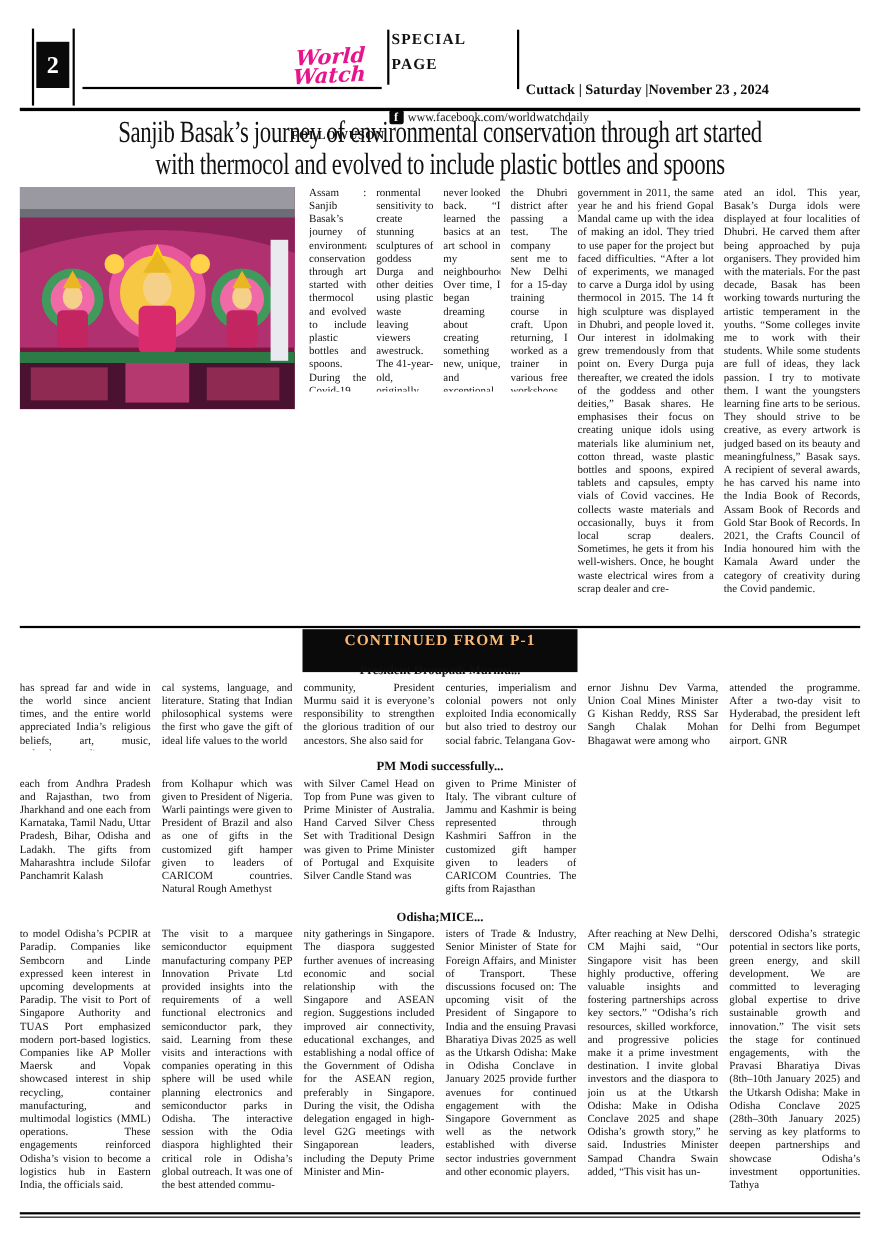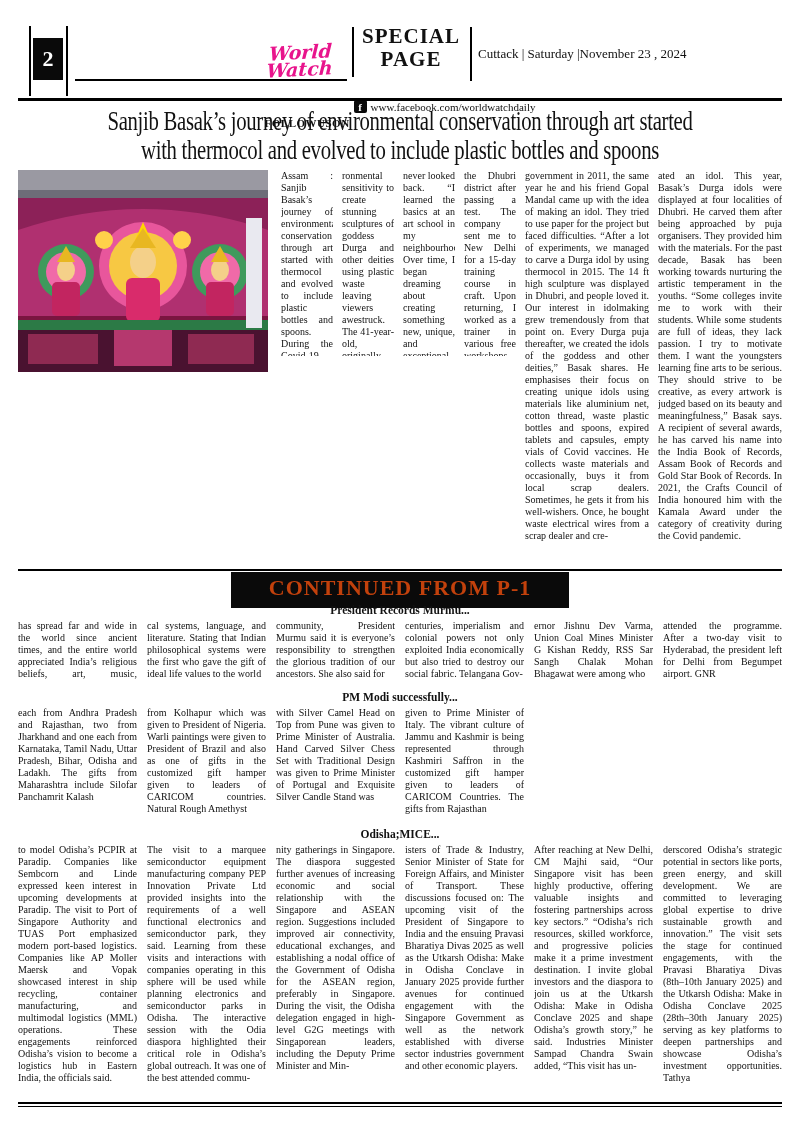--- a/index.html
+++ b/index.html
@@ -12,23 +12,23 @@
   .rail.left{left:29px;} .rail.right{left:66px;}
   .pagenum-box{position:absolute;left:33px;top:38px;width:30px;height:42px;background:#0a0a0a;color:#fff;
     display:flex;align-items:center;justify-content:center;font-size:22px;font-weight:bold;}
   .logo{position:absolute;left:250px;top:44px;width:100px;text-align:center;
     font-family:"DejaVu Serif",serif;font-style:italic;font-weight:bold;font-size:19px;line-height:17px;
     color:#e8148c;transform:rotate(-3deg) skewX(-6deg);letter-spacing:0px;}
   .logo-underline{position:absolute;left:75px;top:79px;width:272px;height:2px;background:#000;}
   .vdiv{position:absolute;top:27px;width:1.5px;background:#000;}
   .vdiv.one{left:352px;height:50px;}
   .vdiv.two{left:470px;height:54px;}
-  .special{position:absolute;left:356px;top:25px;width:110px;text-align:center;
-    font-weight:bold;font-size:21px;line-height:23px;letter-spacing:1px;}
-  .dateline{position:absolute;left:478px;top:46px;font-weight:normal;font-size:13px;white-space:nowrap;}
+  .special{position:absolute;left:356px;top:25px;width:110px;text-align:left;
+    font-weight:bold;font-size:14px;line-height:23px;letter-spacing:1px;}
+  .dateline{position:absolute;left:478px;top:73px;font-weight:bold;font-size:13px;white-space:nowrap;}
   .follow-row{position:absolute;left:0;top:84px;width:100%;display:flex;align-items:center;justify-content:center;gap:4px;
     font-size:11px;}
   .follow-label{font-weight:bold;letter-spacing:0.5px;margin-top:33px;}
   .fb-icon{display:inline-flex;width:13px;height:13px;background:#0a0a0a;border-radius:2px;color:#fff;
     align-items:center;justify-content:center;font-weight:bold;font-size:11px;font-family:"Liberation Serif",serif;}
   .header-rule{position:absolute;left:18px;right:18px;top:98px;height:3px;background:#000;}
 
   
   .headline{margin:6px 0 4px;text-align:center;font-weight:normal;}
   .headline .hl{display:block;white-space:nowrap;font-size:28px;line-height:29px;
@@ -39,22 +39,22 @@
   .left-block{display:flex;gap:5px;}
   .photos{display:grid;grid-template-columns:250px 1fr;column-gap:8px;height:202px;}
   .photos svg{display:block;width:100%;height:202px;background:#ddd;}
   .cols4{display:grid;grid-template-columns:repeat(4,1fr);column-gap:9px;}
   .newscol{font-size:10px;line-height:12px;text-align:justify;overflow:hidden;}
   .cols4 .newscol{height:186px;}
   .tallcol{height:394px;}
 
   
   .continued-row{margin:5px 18px 0;border-top:2px solid #000;text-align:center;height:30px;}
-  .continued-banner{display:inline-block;background:#0a0a0a;color:#c2410c;font-weight:bold;font-size:22px;
-    letter-spacing:1px;padding:3px 38px 7px;margin-top:1px;}
+  .continued-banner{display:inline-block;background:#0a0a0a;color:#fdba74;font-weight:bold;font-size:14px;
+    letter-spacing:1px;padding:3px 38px 20px;margin-top:1px;}
 
   
   .sub-section{margin:0 18px;}
   .sub-heading{text-align:center;font-weight:bold;font-size:11.5px;margin:3px 0 4px;}
   .cols6{display:grid;grid-template-columns:repeat(6,1fr);column-gap:10px;}
   .cols6 .newscol.h-murmu{height:62px;}
   .cols6 .newscol.h-modi{height:112px;}
   .cols6 .newscol.h-mice{height:252px;}
   .section-gap{height:6px;}
 
@@ -172,21 +172,21 @@
 
     <div class="newscol tallcol">government in 2011, the same year he and his friend Gopal Mandal came up with the idea of making an idol. They tried to use paper for the project but faced difficulties. “After a lot of experiments, we managed to carve a Durga idol by using thermocol in 2015. The 14 ft high sculpture was displayed in Dhubri, and people loved it. Our interest in idolmaking grew tremendously from that point on. Every Durga puja thereafter, we created the idols of the goddess and other deities,” Basak shares. He emphasises their focus on creating unique idols using materials like aluminium net, cotton thread, waste plastic bottles and spoons, expired tablets and capsules, empty vials of Covid vaccines. He collects waste materials and occasionally, buys it from local scrap dealers. Sometimes, he gets it from his well-wishers. Once, he bought waste electrical wires from a scrap dealer and cre-</div>
     <div class="newscol tallcol">ated an idol. This year, Basak’s Durga idols were displayed at four localities of Dhubri. He carved them after being approached by puja organisers. They provided him with the materials. For the past decade, Basak has been working towards nurturing the artistic temperament in the youths. “Some colleges invite me to work with their students. While some students are full of ideas, they lack passion. I try to motivate them. I want the youngsters learning fine arts to be serious. They should strive to be creative, as every artwork is judged based on its beauty and meaningfulness,” Basak says. A recipient of several awards, he has carved his name into the India Book of Records, Assam Book of Records and Gold Star Book of Records. In 2021, the Crafts Council of India honoured him with the Kamala Award under the category of creativity during the Covid pandemic.</div>
   </div>
 
   <div class="continued-row">
     <div class="continued-banner">CONTINUED FROM P-1</div>
   </div>
 
   <div class="sub-section">
-    <div class="sub-heading">President Records Murmu...</div>
+    <div class="sub-heading">President Droupadi Murmu...</div>
     <div class="cols6">
       <div class="newscol h-murmu">has spread far and wide in the world since ancient times, and the entire world appreciated India’s religious beliefs, art, music, technology, medi-</div>
       <div class="newscol h-murmu">cal systems, language, and literature. Stating that Indian philosophical systems were the first who gave the gift of ideal life values to the world</div>
       <div class="newscol h-murmu">community, President Murmu said it is everyone’s responsibility to strengthen the glorious tradition of our ancestors. She also said for</div>
       <div class="newscol h-murmu">centuries, imperialism and colonial powers not only exploited India economically but also tried to destroy our social fabric. Telangana Gov-</div>
       <div class="newscol h-murmu">ernor Jishnu Dev Varma, Union Coal Mines Minister G Kishan Reddy, RSS Sar Sangh Chalak Mohan Bhagawat were among who</div>
       <div class="newscol h-murmu">attended the programme. After a two-day visit to Hyderabad, the president left for Delhi from Begumpet airport. GNR</div>
     </div>
   </div>
 

